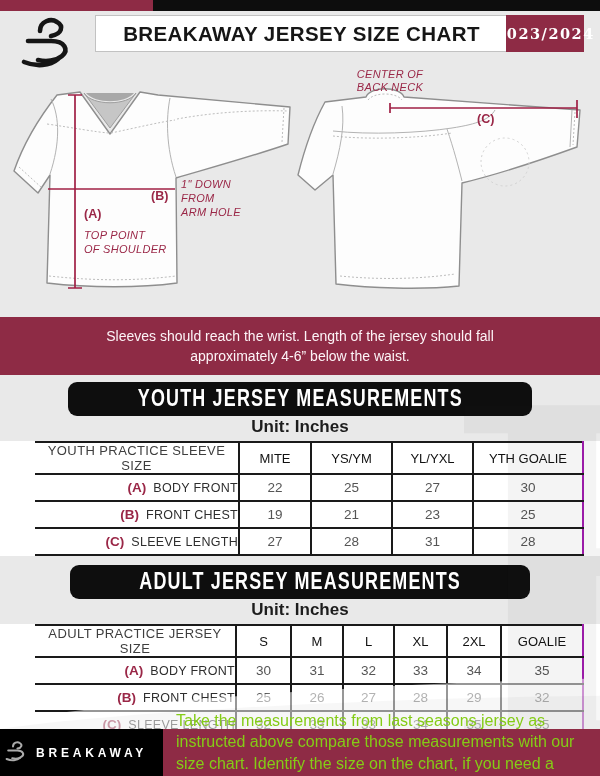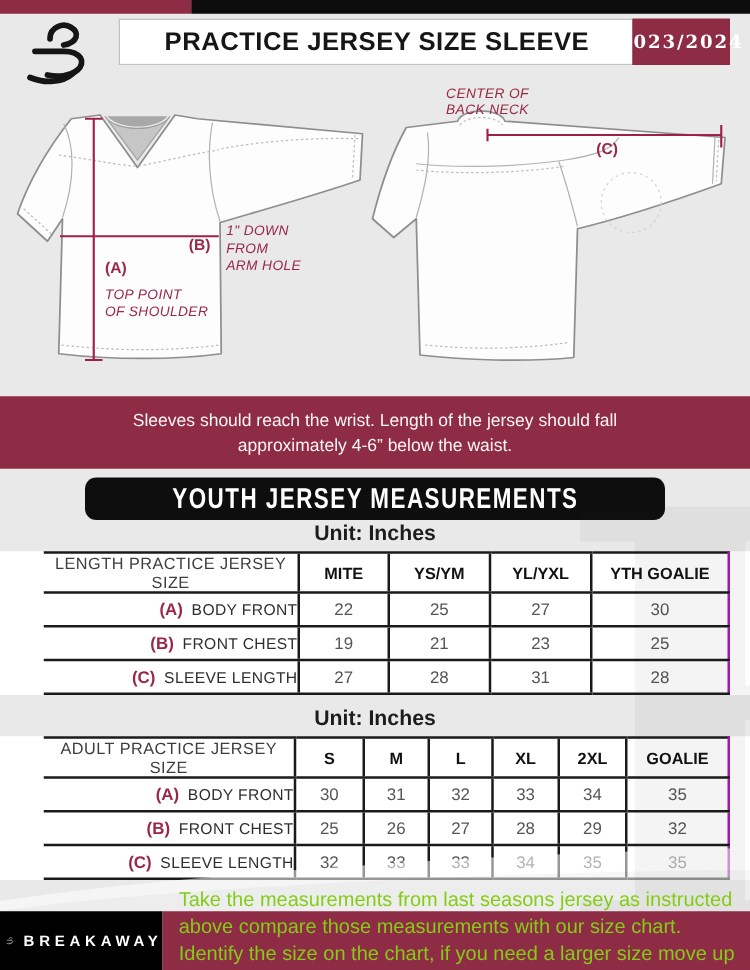--- a/index.html
+++ b/index.html
@@ -45,37 +45,37 @@
     padding:5px 24px 6px;line-height:1;}
   .pill span{display:inline-block;transform:scaleX(.78);transform-origin:center;
     font-weight:bold;font-size:23px;letter-spacing:1.5px;}
   .unit{font-weight:bold;font-size:17px;color:#1d1d1d;margin:1px 0 4px;}
   .band{background:#fff;text-align:left;}
   table{border-collapse:collapse;table-layout:fixed;margin-left:35px;}
   th,td{border-top:2px solid #1a1a1a;border-bottom:2px solid #1a1a1a;
     text-align:center;vertical-align:middle;}
   .vline{border-left:2px solid #1a1a1a;}
   .vend{border-right:2px solid #a21caf;}
-  th{height:28px;font-size:13px;font-weight:bold;color:#111;}
+  th{height:28px;font-size:13px;font-weight:normal;color:#111;}
   th.size-h{font-weight:normal;color:#3E3E3E;letter-spacing:.4px;}
   td{height:27px;font-size:13.5px;color:#555;}
   td.row-label{text-align:right;padding-left:20px;}
   .pfx{color:#9A2747;font-weight:bold;font-size:13.5px;margin-right:7px;}
   .rlbl{color:#2e2e2e;font-size:12.5px;letter-spacing:.3px;}
   
   .watermark{position:absolute;top:348px;left:442px;z-index:3;pointer-events:none;
     font-family:"DejaVu Serif",serif;font-weight:bold;font-size:470px;line-height:1;
     color:rgba(40,40,40,0.05);}
   .swoosh-a{position:absolute;top:686px;left:-80px;width:950px;height:64px;border-radius:50%;
     background:rgba(255,255,255,0.55);transform:rotate(-3deg);z-index:2;pointer-events:none;}
   .swoosh-b{position:absolute;top:700px;left:-40px;width:900px;height:50px;border-radius:50%;
     background:rgba(0,0,0,0.03);transform:rotate(-2deg);z-index:2;pointer-events:none;}
   
   .footer{position:absolute;left:0;bottom:0;width:600px;height:47px;display:flex;z-index:6;}
-  .footer-left{width:130px;background:#000;display:flex;align-items:center;padding-left:5px;}
+  .footer-left{width:163px;background:#000;display:flex;align-items:center;padding-left:5px;}
   .brand{color:#fff;font-size:12px;font-weight:bold;letter-spacing:3.8px;margin-left:7px;}
   .footer-right{flex:1;background:var(--maroon);color:#84cc16;display:flex;align-items:center;
     padding:3px 12px 3px 13px;font-size:16px;line-height:1.33;}
 </style>
 </head>
 <body>
 
 <div class="top-strip">
   <div class="strip-maroon"></div>
   <div class="strip-black"></div>
@@ -83,21 +83,21 @@
 
 <div class="header">
   <svg class="logo" viewBox="0 0 60 62">
     <g fill="none" stroke="#151515" stroke-width="4.6" stroke-linecap="round">
       <path d="M20 15 C20 5 31 2 37 6 C44 10 42 18 31 20"></path>
       <path d="M8 25 H31 C45 25 49 34 42 40 C36 45 26 46 18 44"></path>
       <path d="M4 46 C16 51 30 50 38 43"></path>
     </g>
   </svg>
   <div class="title-bar">
-    <div class="title-seg">PRACTICE JERSEY SIZE SLEEVE</div>
+    <div class="title-seg">BREAKAWAY JERSEY SIZE CHART</div>
     <div class="year-seg">2023/2024</div>
   </div>
 </div>
 
 <svg class="diagram" width="600" height="252" viewBox="0 0 600 252">
 
   <g>
     <path class="jersey" d="M57,33 L80,30 L110,72 L140,30 L158,33 L290,45 L288,82
          C250,95 210,106 176,116 L177,221
          C140,226 90,226 47,221 L50,113 L38,131 L14,109
@@ -162,21 +162,21 @@
     <table>
       <colgroup>
           <col style="width:204px">
           <col style="width:72px">
           <col style="width:81px">
           <col style="width:81px">
           <col style="width:110px">
         </colgroup>
       <tbody>
           <tr>
-        <th class="size-h">LENGTH PRACTICE JERSEY SIZE</th>
+        <th class="size-h">YOUTH PRACTICE SLEEVE SIZE</th>
         <th class="vline">MITE</th>
         <th class="vline">YS/YM</th>
         <th class="vline">YL/YXL</th>
         <th class="vline vend">YTH GOALIE</th>
       </tr>
       <tr>
         <td class="row-label">
           <span class="pfx">(A)</span><span class="rlbl">BODY FRONT</span></td>
         <td class="vline">22</td>
         <td class="vline">25</td>
@@ -198,20 +198,23 @@
         <td class="vline">28</td>
         <td class="vline">31</td>
         <td class="vline vend">28</td>
       </tr>
     </tbody>
       </table>
   </div>
 </div>
 
 <div class="section adult">
+  <div class="pill">
+    <span>ADULT JERSEY MEASUREMENTS</span>
+  </div>
   <div class="unit">Unit: Inches</div>
   <div class="band">
     <table>
       <colgroup>
           <col style="width:201px">
           <col style="width:55px">
           <col style="width:52px">
           <col style="width:51px">
           <col style="width:53px">
           <col style="width:54px">

